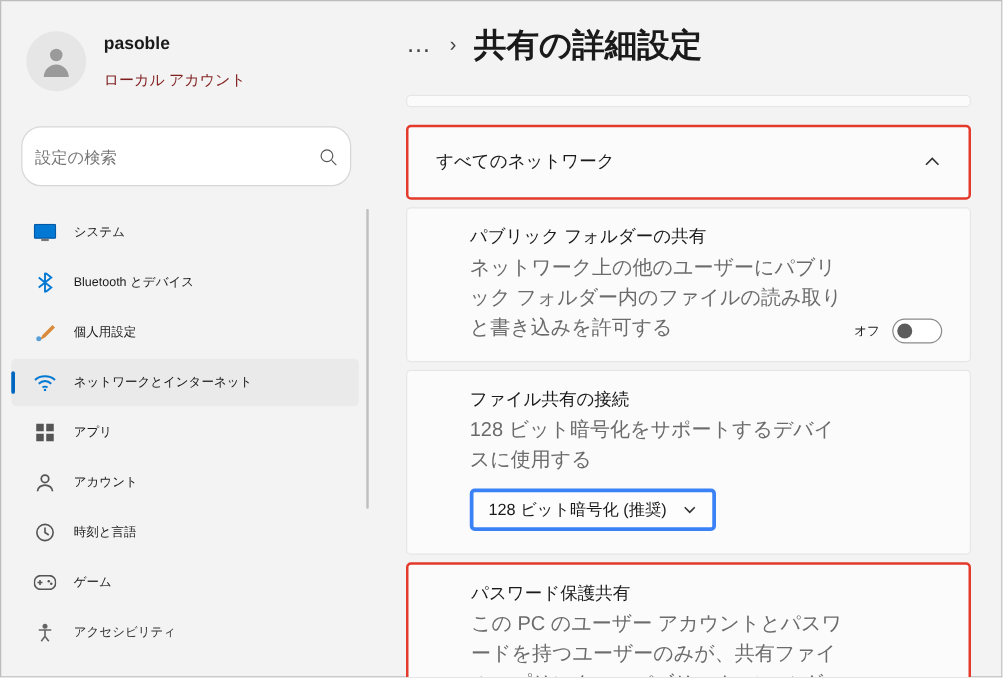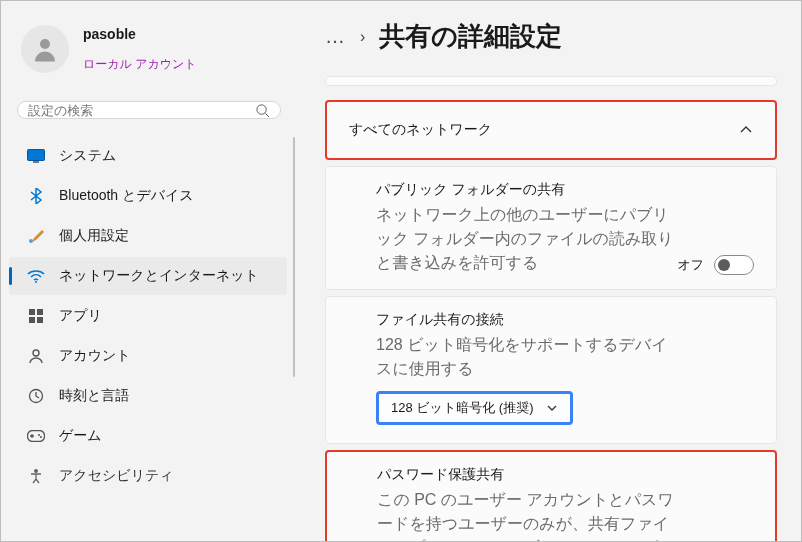--- a/index.html
+++ b/index.html
@@ -62,27 +62,27 @@
   padding: 16px 16px 20px 20px;
 }
 .avatar {
   width: 48px; height: 48px; border-radius: 50%;
   background: #e6e6e6;
   display: flex; align-items: center; justify-content: center;
 }
 .avatar svg { width: 30px; height: 30px; fill: #9a9a9a;}
 .user-names { margin-left: 14px; }
 .user-name { font-weight: 700; font-size: 14px; }
-.user-sub { font-size: 12px; color: #a21caf; margin-top:14px;}
+.user-sub { font-size: 12px; color: #7f1d1d; margin-top:14px;}
 .search {
   margin: 8px 16px 18px 16px;
   background: #fff;
   border: 1px solid #d7d7d7;
   border-radius: 16px;
-  height: 18px;
+  height: 48px;
   display: flex; align-items: center;
   padding: 0 10px;
 }
 .search input {
   border: none; outline: none; flex: 1;
   font-size: 13px; background: transparent;
 }
 .nav {
   flex: 1;
   overflow-y: auto;
@@ -105,21 +105,21 @@
   content: "";
   position: absolute;
   left: 0; top: 10px; bottom: 10px;
   width: 3px; border-radius: 2px;
   background: #0067c0;
 }
 .nav-icon {
   width: 18px; height: 18px; margin-right: 14px;
   display: flex; align-items: center; justify-content: center;
 }
-.nav-label { font-size: 14px; }
+.nav-label { font-size: 10px; }
 .scroll-indicator {
   position: absolute;
   right: 2px; top: 0;
   width: 2px; height: 240px;
   background: #c0c0c0;
   border-radius: 2px;
 }
 .main {
   flex: 1;
   padding: 18px 24px 0 28px;
@@ -168,21 +168,21 @@
   width: 12px; height: 12px; border-radius: 50%;
   background: #5c5c5c;
   position: absolute; left: 3px; top: 3px;
 }
 .toggle.on { background: #0067c0;}
 .toggle.on .knob {
   width: 14px; height: 14px; border-radius: 50%;
   background: #fff;
   position: absolute; right: 3px; top: 3px;
 }
-.toggle-label { font-size: 13px;}
+.toggle-label { font-size: 10px;}
 .dropdown {
   margin: 6px 22px 18px 50px;
   display: inline-flex; align-items: center;
   border: 3px solid #3b82f6;
   background: #fdfdfd;
   border-radius: 4px;
   height: 34px;
   padding: 0 12px;
   gap: 12px;
   font-size: 13px;

